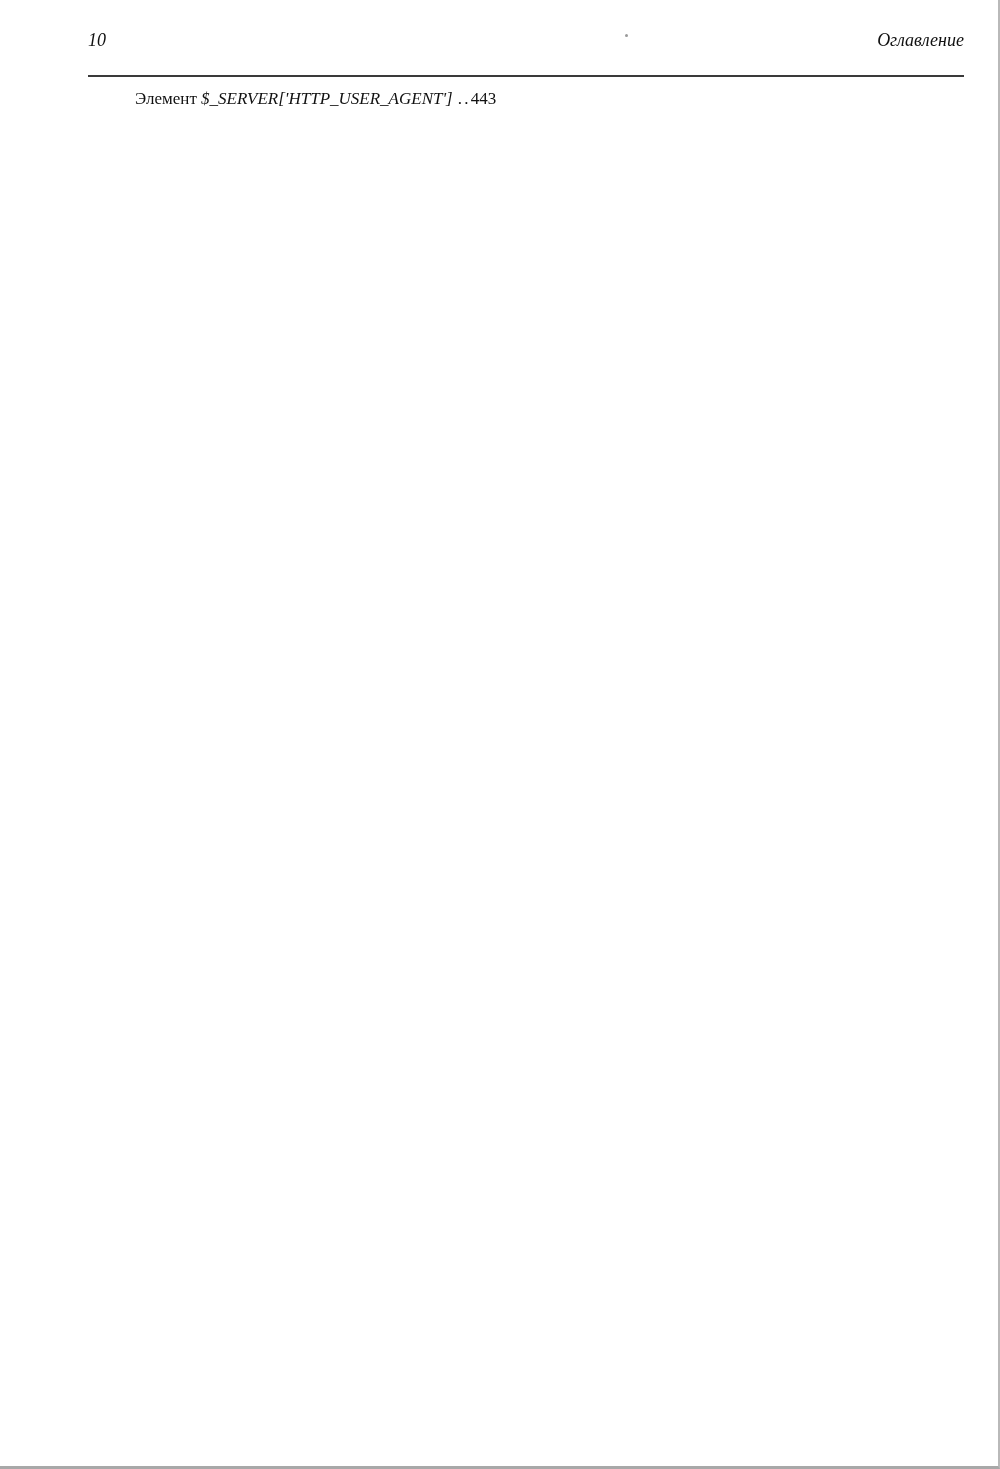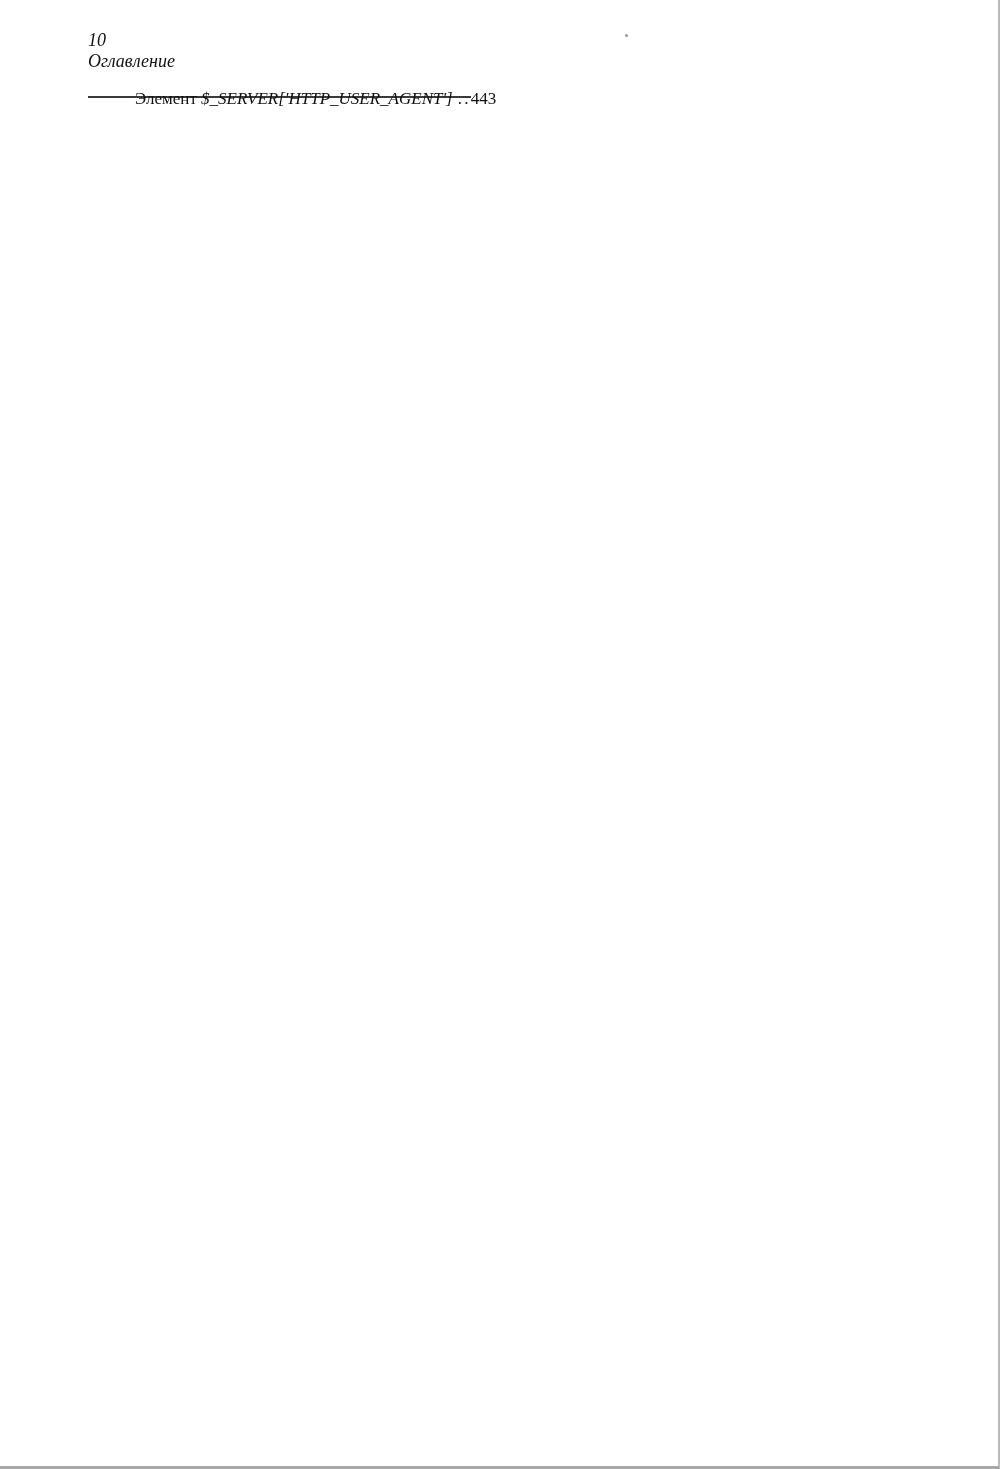--- a/index.html
+++ b/index.html
@@ -25,21 +25,20 @@
     top: 30px;
     left: 88px;
     right: 34px;
     display: flex;
     justify-content: space-between;
     align-items: baseline;
     font-size: 18px;
     font-style: italic;
     padding-bottom: 24px;
     border-bottom: 2px solid #3a3a3a;
-    flex-direction: column;
   }
   .toc {
     position: absolute;
     top: 86px;
     left: 88px;
     right: 34px;
   }
   .row {
     display: flex;
     align-items: baseline;

